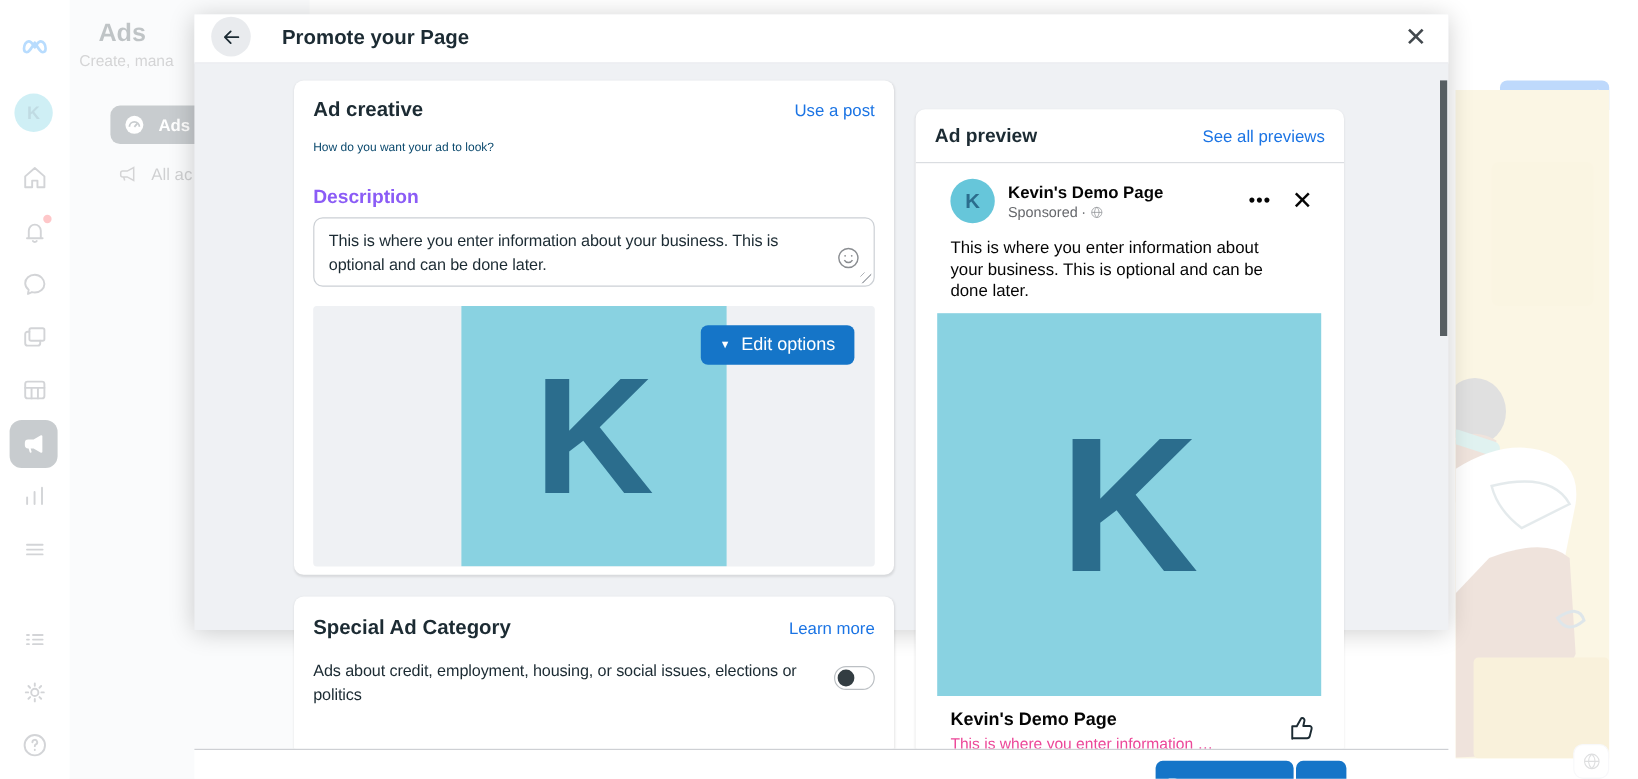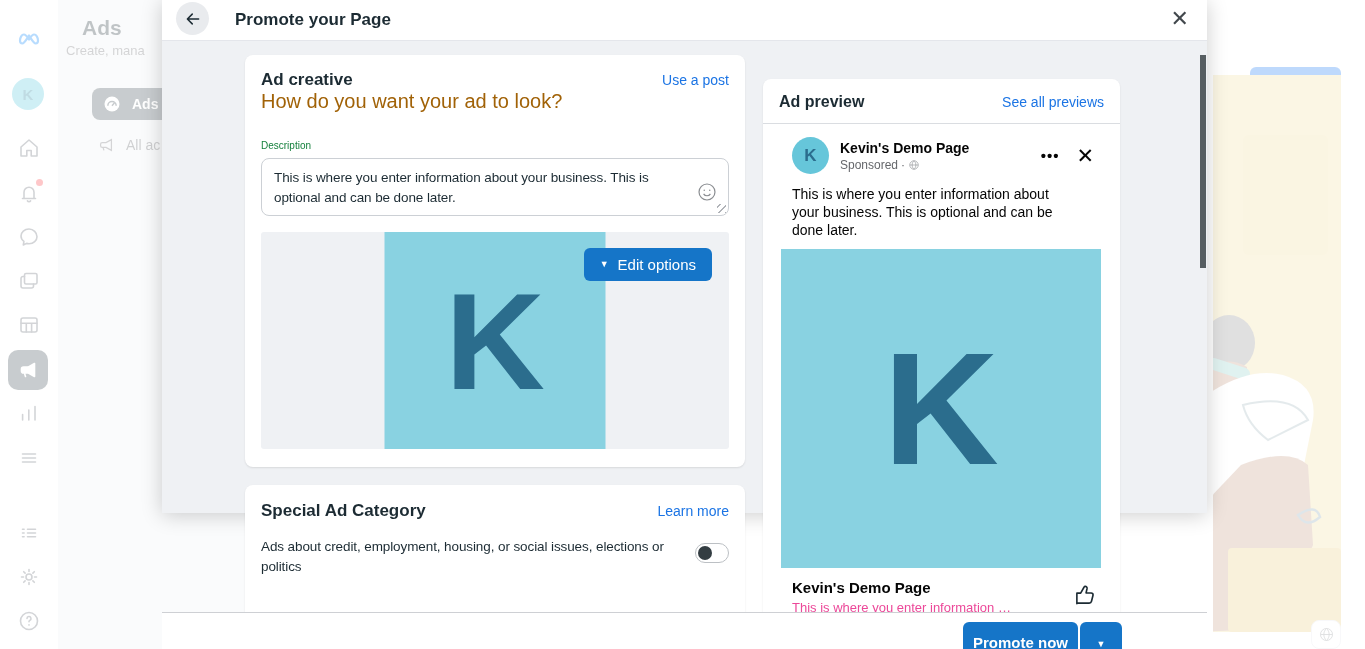--- a/index.html
+++ b/index.html
@@ -26,39 +26,39 @@
   .subnav-item svg { stroke:#65676b; fill:none; stroke-width:1.5; }
 
   .create-ad { position:absolute; left:1250px; top:23px; width:91px; height:30px; border:none; border-radius:6px; background:#1877f2; color:#fff; font-size:14px; font-family:Liberation Mono, monospace;margin-top:44px; }
   .illus { position:absolute; left:1213px; top:75px; width:128px; height:557px; background:#f1dd9e; overflow:hidden; }
   .globe-btn { position:absolute; left:1311px; top:620px; width:30px; height:29px; border-radius:8px; background:#fff; border:1px solid #e4e6eb; display:flex; align-items:center; justify-content:center; }
   .globe-btn svg { width:17px; height:17px; stroke:#8a8d91; fill:none; stroke-width:1.3; }
 
   .overlay { position:absolute; inset:0; background:rgba(255,255,255,0.72); z-index:5; }
 
   
-  .modal { position:absolute; left:162px; top:0; width:1045px; height:513px; z-index:10; background:#eff1f4; box-shadow:0 2px 20px rgba(0,0,0,0.2); }
+  .modal { position:absolute; left:162px; top:12px; width:1045px; height:513px; z-index:10; background:#eff1f4; box-shadow:0 2px 20px rgba(0,0,0,0.2); }
   .m-header { position:absolute; left:0; top:0; right:0; height:41px; background:#fff; border-bottom:1px solid #e4e6eb; }
   .back-btn { position:absolute; left:14px; top:2px; width:33px; height:33px; border-radius:50%; background:#e9ebee; border:none; display:flex; align-items:center; justify-content:center; }
   .back-btn svg { width:18px; height:18px; stroke:#1c2b33; fill:none; stroke-width:2; stroke-linecap:round; stroke-linejoin:round; }
   .m-title { position:absolute; left:73px; top:10px; font-size:17px; font-weight:bold; color:#1c2b33; }
   .close-btn { position:absolute; right:18px; top:4px; border:none; background:none; font-size:22px; color:#42484d; line-height:30px; }
 
   .m-body { position:absolute; left:0; top:41px; width:1045px; height:571px; overflow:hidden; padding:14px 87px 0 83px; display:flex; gap:18px; }
   .col-left { width:500px; flex:none; }
   .card { background:#fff; border-radius:8px; box-shadow:0 1px 2px rgba(0,0,0,0.1); }
 
   
   .ad-creative { height:412px; padding:15px 16px; position:relative; }
   .row-split { display:flex; justify-content:space-between; align-items:baseline; }
   .h17 { font-size:17px; font-weight:bold; color:#1c2b33; }
   .h16 { font-size:16px; font-weight:bold; color:#1c2b33; }
   .blue-link { font-size:14px; color:#1b74e4; text-decoration:none; }
-  .subtitle14 { font-size:20px; color:#a16207; margin-top:0; }
-  .desc-label { font-size:10px; font-weight:normal; color:#15803d; margin-top:27px; }
+  .subtitle14 { font-size:10px; color:#0c4a6e; margin-top:16px; }
+  .desc-label { font-size:16px; font-weight:bold; color:#8b5cf6; margin-top:27px; }
   .desc-box { position:relative; margin-top:7px; height:58px; border:1px solid #ccd0d5; border-radius:8px; padding:9px 44px 9px 12px; font-size:13.5px; line-height:20px; color:#1c2b33; letter-spacing:-0.1px; }
   .desc-box .smiley { position:absolute; right:10px; top:22px; width:22px; height:22px; }
   .desc-box .smiley svg { width:22px; height:22px; stroke:#8a8d91; fill:none; stroke-width:1.3; }
   .desc-box::after { content:""; position:absolute; right:2px; bottom:2px; width:9px; height:9px;
       background:repeating-linear-gradient(135deg, transparent 0 2px, #b0b3b8 2px 3px, transparent 3px 5px); }
   .media { position:relative; margin-top:16px; height:217px; background:#eff1f4; border-radius:3px; overflow:hidden; }
   .media-teal { position:absolute; left:50%; transform:translateX(-50%); top:0; width:221px; height:217px; background:#89d2e1; display:flex; align-items:center; justify-content:center; }
   .media-teal .bigk { font-size:138px; font-weight:bold; color:#2b6d8d; line-height:1; }
   .edit-btn { position:absolute; top:16px; right:17px; height:33px; border:none; border-radius:6px; background:#1575c8; color:#fff; font-size:15px; font-family:inherit; padding:0 16px; display:flex; align-items:center; gap:9px; }
   .caret { font-size:9px; line-height:1; }

